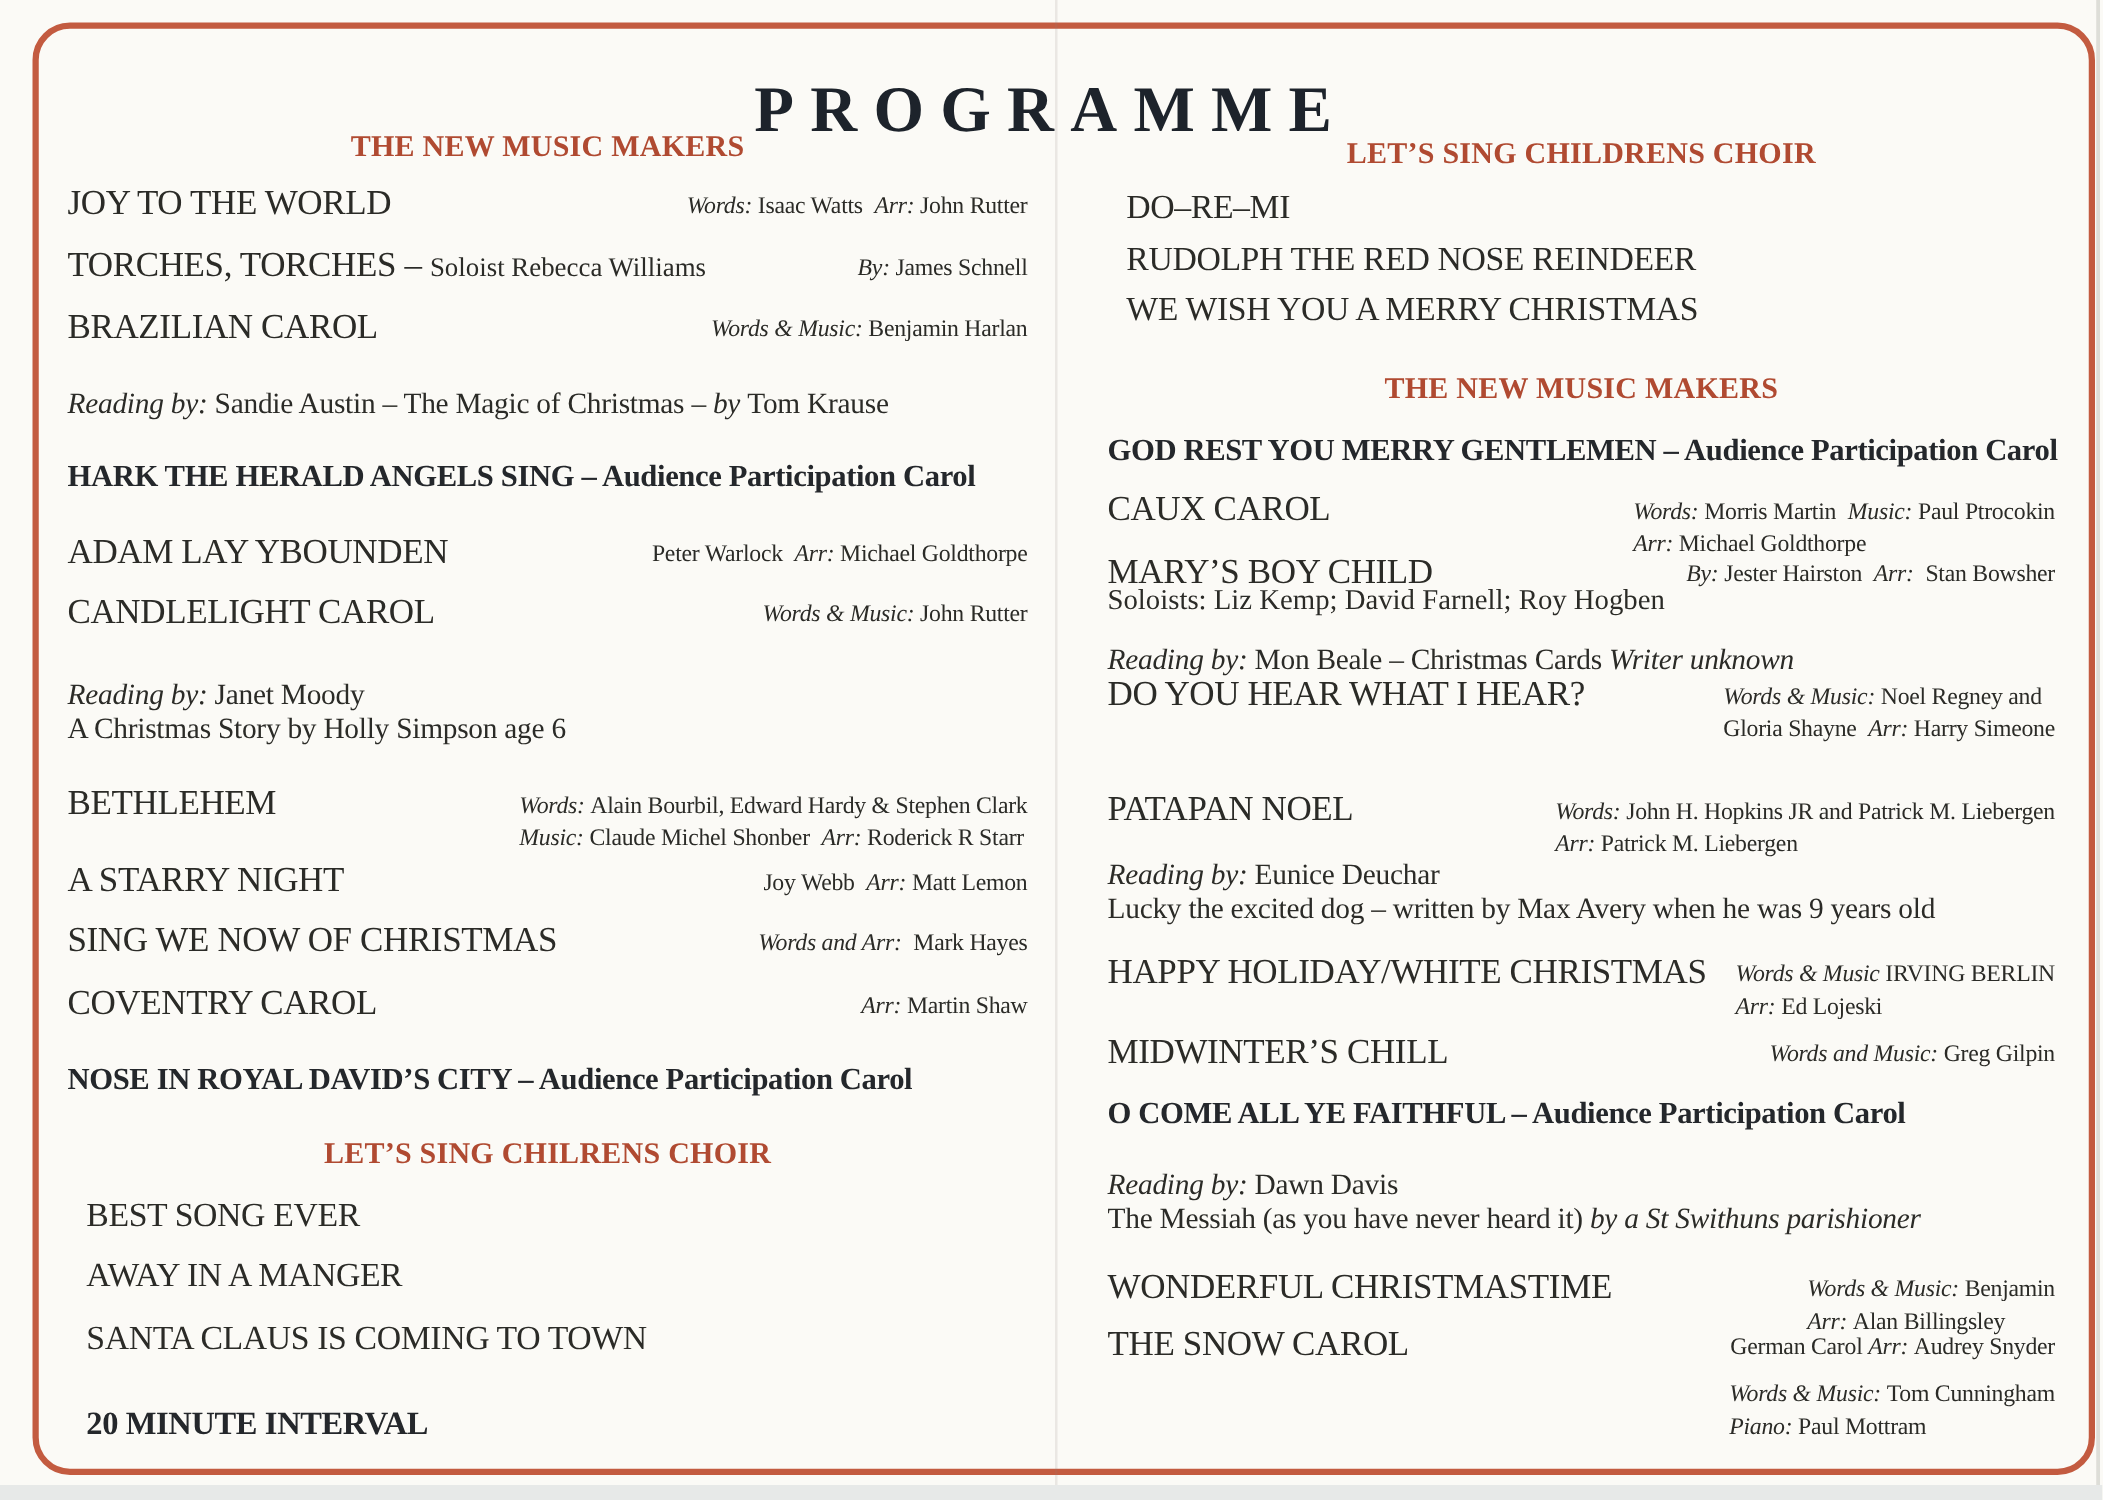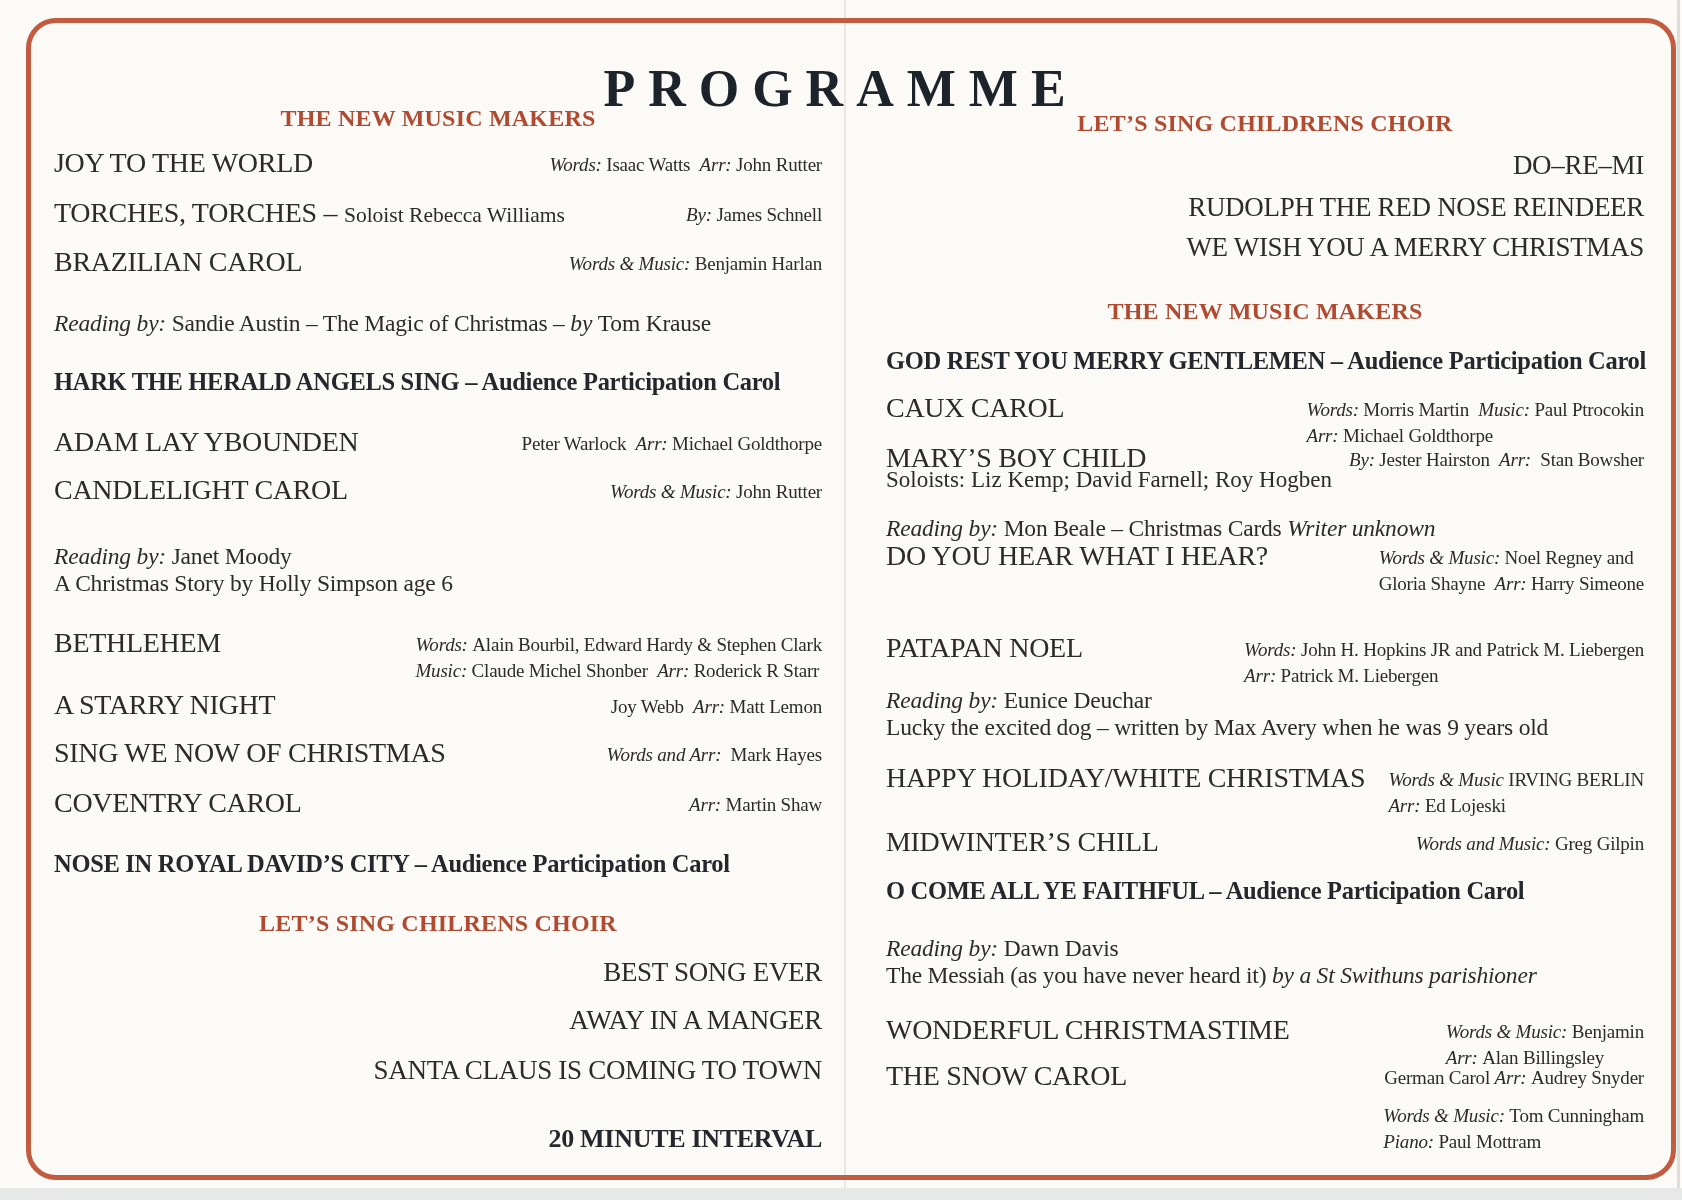--- a/index.html
+++ b/index.html
@@ -21,21 +21,21 @@
   .song{font-size:28px;white-space:nowrap;letter-spacing:-0.3px;}
   .sub{font-size:21.5px;letter-spacing:0;}
   .credit{margin-left:auto;text-align:left;font-size:19px;line-height:1.38;
     white-space:nowrap;padding-top:5px;letter-spacing:-0.2px;}
   .cl{display:block;}
   .boldline{position:absolute;left:0;font-weight:bold;font-size:24.5px;
     white-space:nowrap;letter-spacing:-0.3px;color:#24272b;}
   .reading{position:absolute;left:0;right:0;font-size:23.5px;line-height:1.16;
     white-space:nowrap;letter-spacing:-0.2px;}
   .rl{display:block;}
-  .centered{position:absolute;left:15px;right:0;text-align:right;font-size:27px;
+  .centered{position:absolute;left:15px;right:0;text-align:left;font-size:27px;
     white-space:nowrap;letter-spacing:-0.3px;}
   .interval{font-weight:bold;font-size:26px;color:#24272b;}
   .subline{position:absolute;left:0;font-size:23px;white-space:nowrap;}
   .it{font-style:italic;}
 </style>
 </head>
 <body>
 
 <div class="page">
   <div class="border-frame"></div>

